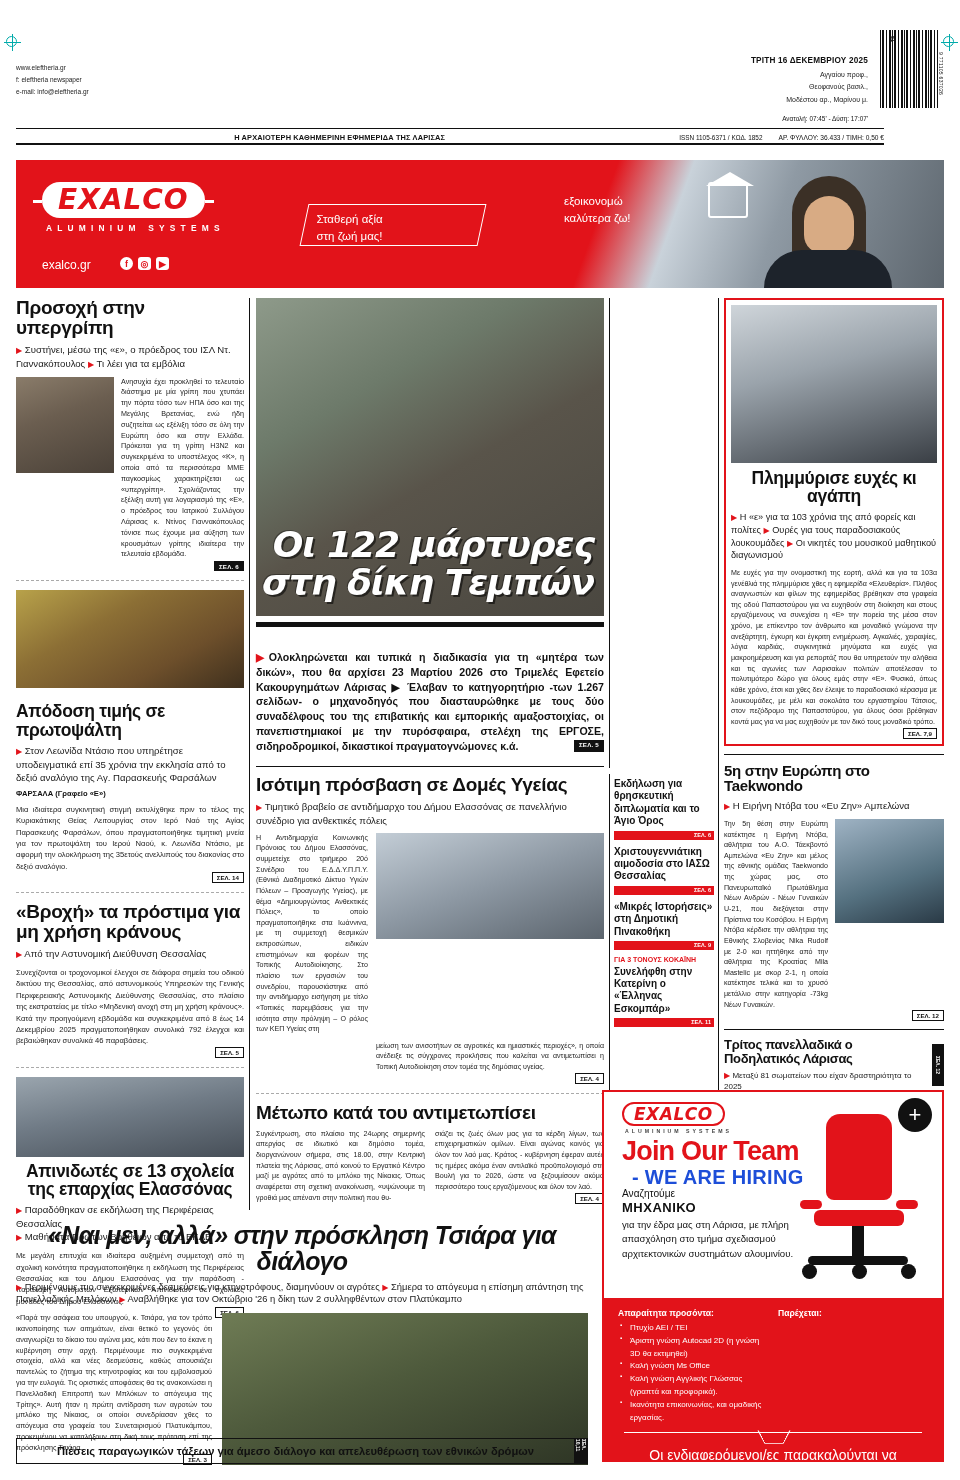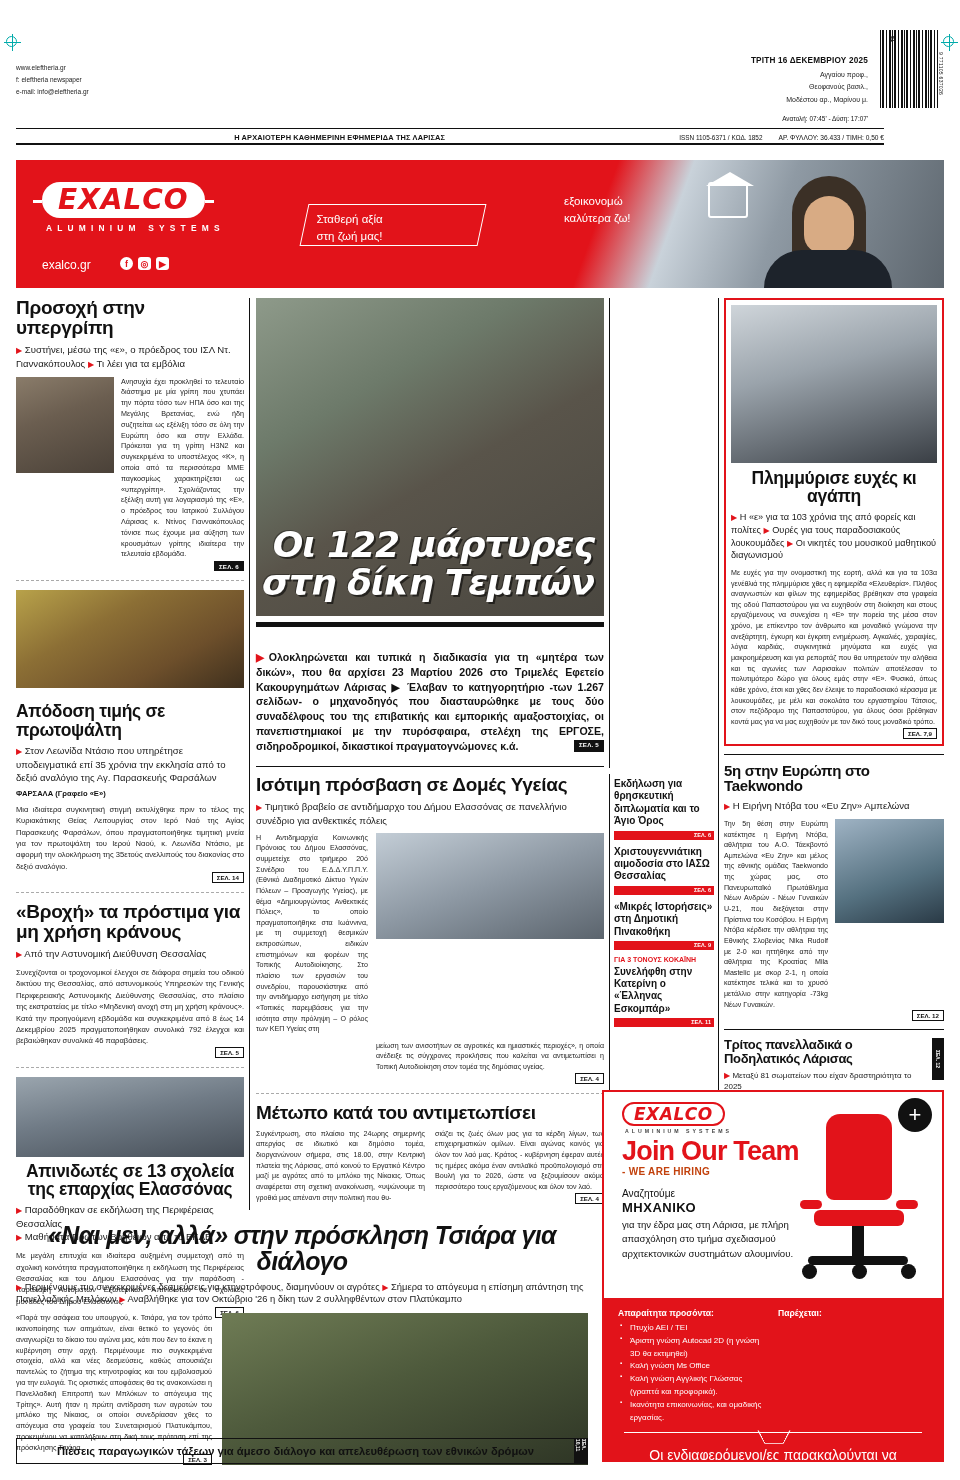--- a/index.html
+++ b/index.html
@@ -126,21 +126,21 @@
   .brief .tag span { position: absolute; right: 3px; top: 1px; color: #fff; font-size: 5.6px; font-weight: 700; }
 
   
   .jobad { position: absolute; left: 602px; top: 1090px; width: 342px; height: 372px; background: #e2131a; border: 2px solid #e2131a; overflow: hidden;}
   .jobad-white { background: #fff; height: 206px; position: relative; }
   .ja-logo { position: absolute; left: 18px; top: 10px; }
   .ja-badge { display:inline-block; border: 2.4px solid #e2131a; color: #e2131a; border-radius: 14px;
       font-family:"DejaVu Sans", sans-serif; font-weight: 700; font-style: italic; font-size: 17px; padding: 0 10px; letter-spacing: .5px;}
   .ja-sub { color: #444; font-size: 5.2px; letter-spacing: 3px; margin-top: 2px; margin-left: 3px; font-weight: 700;}
   .ja-h1 { position:absolute; left: 18px; top: 44px; color: #e2131a; font-size: 27px; font-weight: 700; letter-spacing: -.8px;}
-  .ja-h2 { position:absolute; left: 18px; top: 74px; color: #c2410c; font-size: 10px; font-weight: 700; letter-spacing: .3px;}
+  .ja-h2 { position:absolute; left: 28px; top: 74px; color: #1d4ed8; font-size: 20px; font-weight: 700; letter-spacing: .3px;}
   .ja-b1 { position:absolute; left: 18px; top: 96px; font-size: 10.2px; color: #111;}
   .ja-b2 { position:absolute; left: 18px; top: 108px; font-size: 13px; font-weight: 700; letter-spacing: .5px;}
   .ja-b3 { position:absolute; left: 18px; top: 126px; font-size: 9.6px; line-height: 1.5; width: 200px;}
   .ja-chair { position: absolute; right: 24px; top: 22px; width: 118px; height: 172px; }
   .chair-back { position:absolute; left: 26px; top: 0; width: 66px; height: 86px; background: #e2131a; border-radius: 14px 14px 8px 8px;}
   .chair-seat { position:absolute; left: 14px; top: 96px; width: 90px; height: 16px; background: #e2131a; border-radius: 6px;}
   .chair-arm-l { position:absolute; left: 0; top: 86px; width: 22px; height: 9px; background: #e2131a; border-radius: 5px;}
   .chair-arm-r { position:absolute; right: 0; top: 86px; width: 22px; height: 9px; background: #e2131a; border-radius: 5px;}
   .chair-post { position:absolute; left: 52px; top: 112px; width: 12px; height: 32px; background: #111;}
   .chair-base { position:absolute; left: 8px; top: 142px; width: 100px; height: 9px; background: #111; border-radius: 5px;}
@@ -403,21 +403,21 @@
         <div style="display:flex; gap:7px; margin-top:6px;">
           <div class="body" style="width:104px; flex:none; margin-top:0; font-size:7.1px;">Την 5η θέση στην Ευρώπη κατέκτησε η Ειρήνη Ντόβα, αθλήτρια του Α.Ο. Τάεκβοντό Αμπελώνα «Ευ Ζην» και μέλος της εθνικής ομάδας Taekwondo της χώρας μας, στο Πανευρωπαϊκό Πρωτάθλημα Νέων Ανδρών - Νέων Γυναικών U-21, που διεξάγεται στην Πρίστινα του Κοσόβου. Η Ειρήνη Ντόβα κέρδισε την αθλήτρια της Εθνικής Σλοβενίας Nika Rudolf με 2-0 και ηττήθηκε από την αθλήτρια της Κροατίας Mila Mastelic με σκορ 2-1, η οποία κατέκτησε τελικά και το χρυσό μετάλλιο στην κατηγορία -73kg Νέων Γυναικών.</div>
           <div class="photo ph-athlete" style="height:104px; flex:1;"></div>
         </div>
         <div class="sel-box">ΣΕΛ. 12</div>
         <div style="clear:both"></div>
       </div>
 
       <div class="solid"></div>
 
-      <div style="display:flex; gap:6px; align-items:flex-start;">
+      <div style="display:flex; gap:6px; align-items:center;">
         <div style="flex:1;">
           <h2 class="hl" style="font-size:13px;">Τρίτος πανελλαδικά ο Ποδηλατικός Λάρισας</h2>
           <div class="subs" style="font-size:8px;">
             <span class="ar">▶</span>
             <span>Μεταξύ 81 σωματείων που είχαν δραστηριότητα το 2025</span>
           </div>
         </div>
         <div style="width:12px; height:42px; background:#111; color:#fff; font-size:5px; font-weight:700; writing-mode:vertical-rl; display:flex; align-items:center; justify-content:center;">ΣΕΛ. 12</div>
       </div>
     </div>

